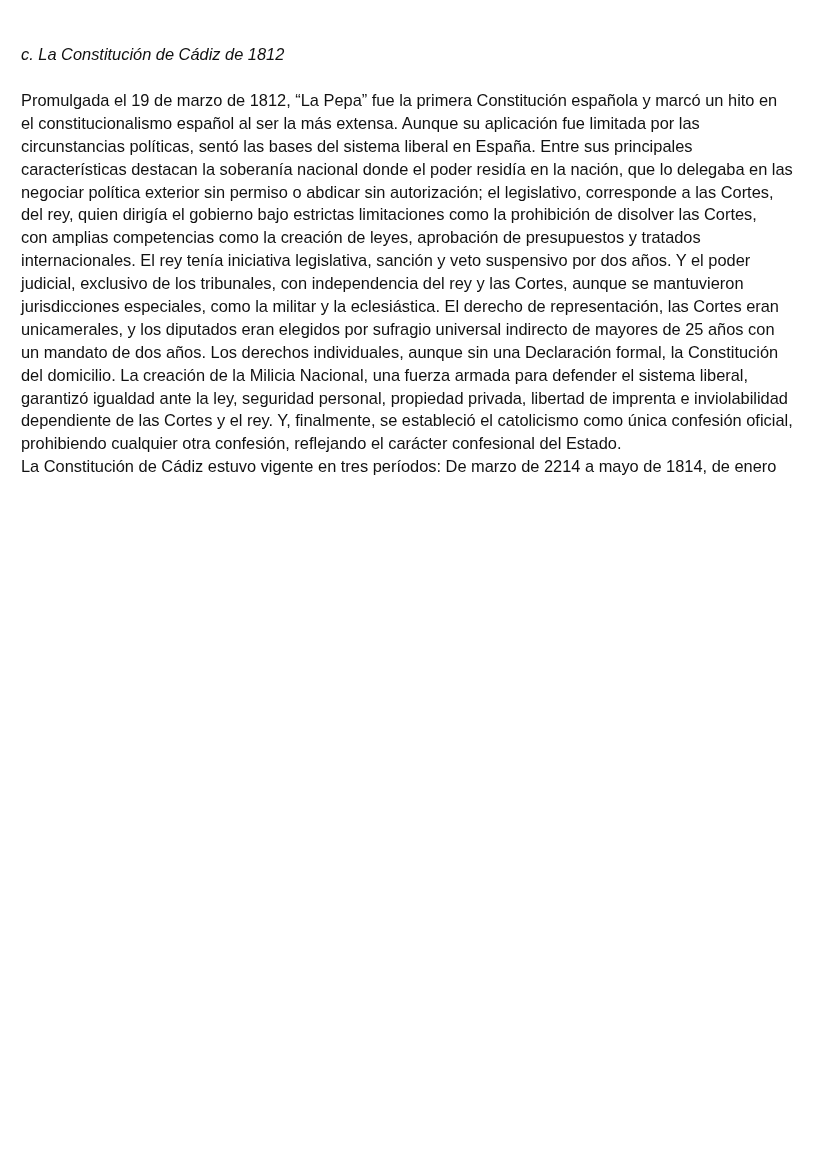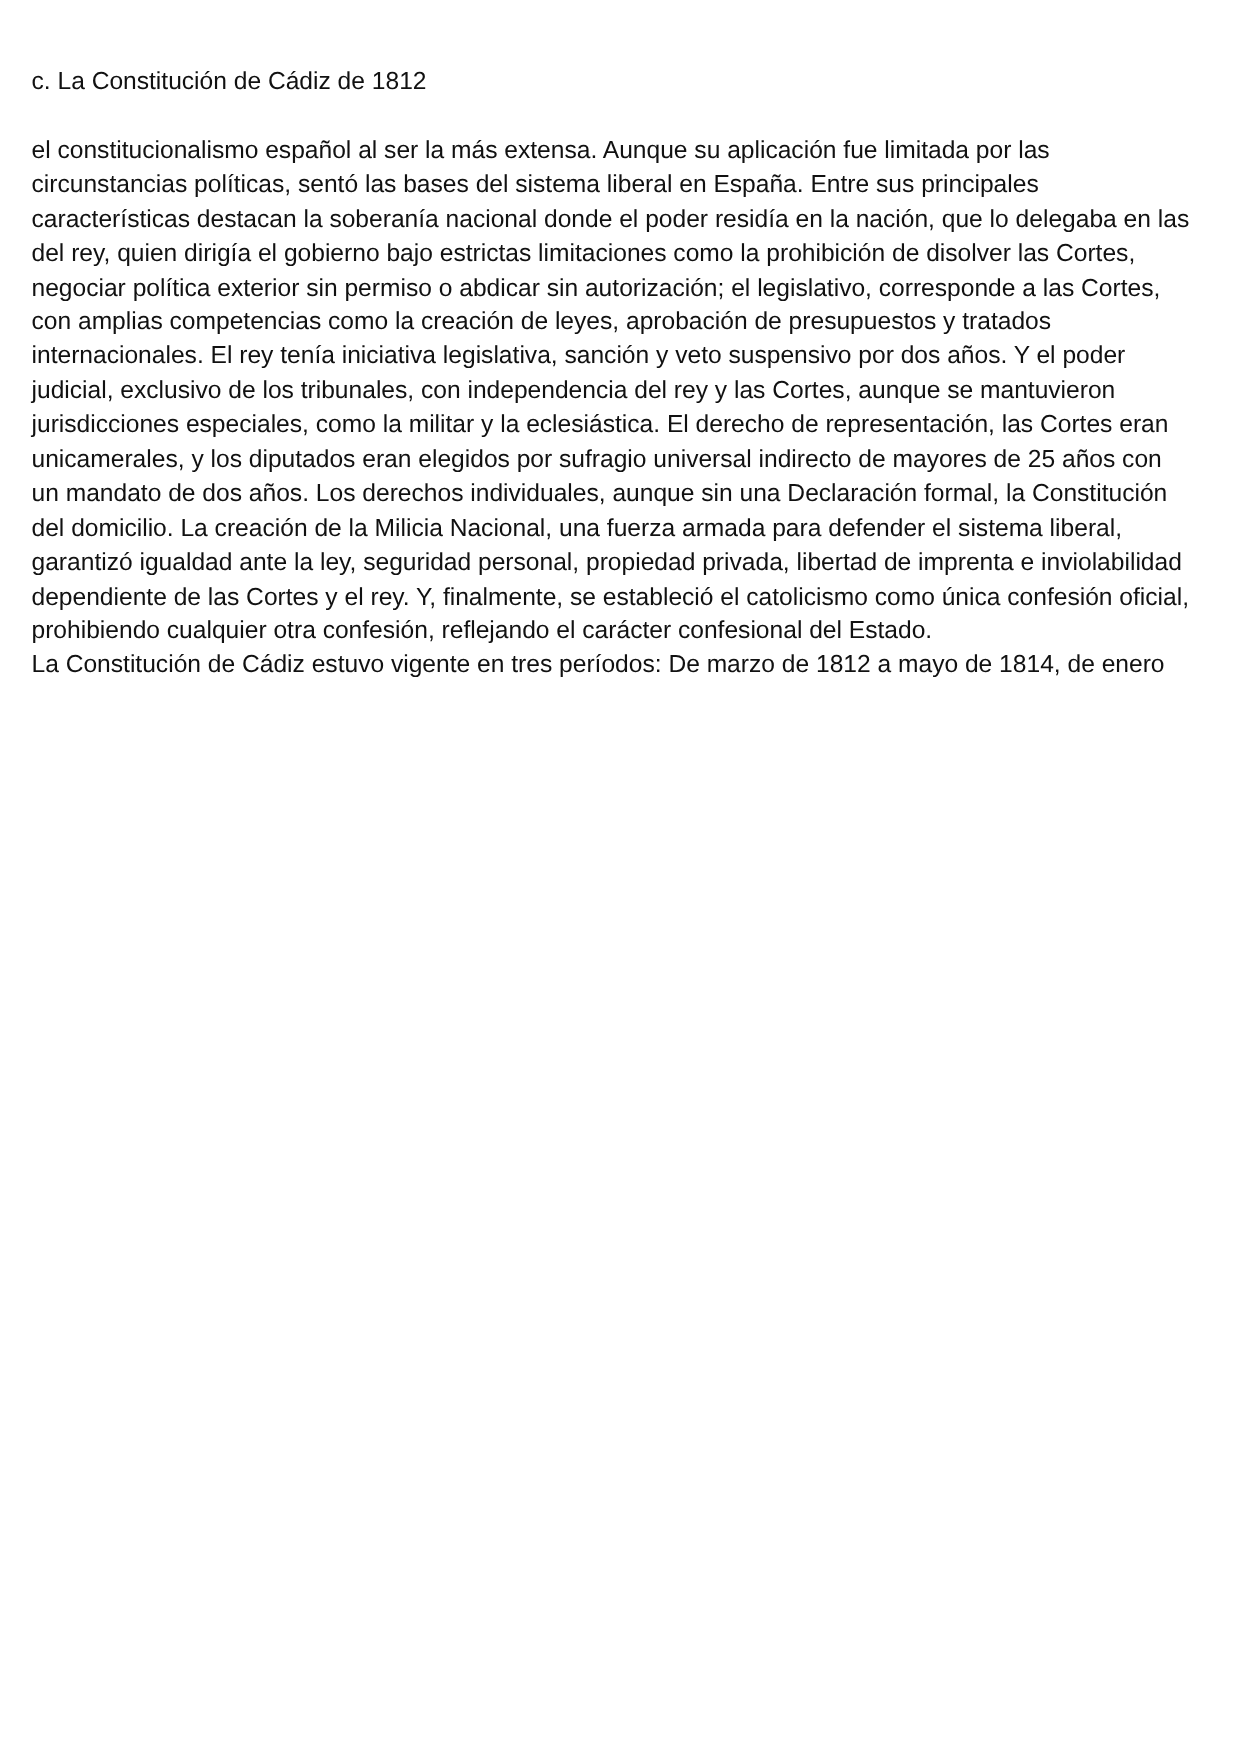--- a/index.html
+++ b/index.html
@@ -1,38 +1,39 @@
 <!DOCTYPE html>
 <html><head>
 <meta charset="utf-8">
 <style>
   html, body { margin: 0; padding: 0; background: #ffffff; }
   body { width: 828px; height: 1171px; position: relative; overflow: hidden; }
   .page { position: absolute; left: 21px; top: 0; width: 800px; color: #111111;
           font-family: "Liberation Sans", sans-serif; font-size: 16.4px; }
-  .heading { position: absolute; top: 44px; left: 0; white-space: nowrap; line-height: 20px; }
+  .heading { position: absolute; top: 44px; left: 0; font-style: italic; white-space: nowrap; line-height: 20px; }
   .body { position: absolute; top: 89px; left: 0; }
   .line { display: block; white-space: nowrap; height: 22.9px; line-height: 22.9px; }
 </style>
 </head>
 <body>
 
 <div class="page">
   <div class="heading">c. La Constitución de Cádiz de 1812</div>
   <div class="body">
+    <span class="line">Promulgada el 19 de marzo de 1812, “La Pepa” fue la primera Constitución española y marcó un hito en</span>
     <span class="line">el constitucionalismo español al ser la más extensa. Aunque su aplicación fue limitada por las</span>
     <span class="line">circunstancias políticas, sentó las bases del sistema liberal en España. Entre sus principales</span>
     <span class="line">características destacan la soberanía nacional donde el poder residía en la nación, que lo delegaba en las</span>
+    <span class="line">negociar política exterior sin permiso o abdicar sin autorización; el legislativo, corresponde a las Cortes,</span>
     <span class="line">del rey, quien dirigía el gobierno bajo estrictas limitaciones como la prohibición de disolver las Cortes,</span>
-    <span class="line">negociar política exterior sin permiso o abdicar sin autorización; el legislativo, corresponde a las Cortes,</span>
     <span class="line">con amplias competencias como la creación de leyes, aprobación de presupuestos y tratados</span>
     <span class="line">internacionales. El rey tenía iniciativa legislativa, sanción y veto suspensivo por dos años. Y el poder</span>
     <span class="line">judicial, exclusivo de los tribunales, con independencia del rey y las Cortes, aunque se mantuvieron</span>
     <span class="line">jurisdicciones especiales, como la militar y la eclesiástica. El derecho de representación, las Cortes eran</span>
     <span class="line">unicamerales, y los diputados eran elegidos por sufragio universal indirecto de mayores de 25 años con</span>
     <span class="line">un mandato de dos años. Los derechos individuales, aunque sin una Declaración formal, la Constitución</span>
     <span class="line">del domicilio. La creación de la Milicia Nacional, una fuerza armada para defender el sistema liberal,</span>
     <span class="line">garantizó igualdad ante la ley, seguridad personal, propiedad privada, libertad de imprenta e inviolabilidad</span>
     <span class="line">dependiente de las Cortes y el rey. Y, finalmente, se estableció el catolicismo como única confesión oficial,</span>
     <span class="line">prohibiendo cualquier otra confesión, reflejando el carácter confesional del Estado.</span>
-    <span class="line">La Constitución de Cádiz estuvo vigente en tres períodos: De marzo de 1812 a mayo de 1814, de enero</span>
+    <span class="line">La Constitución de Cádiz estuvo vigente en tres períodos: De marzo de 2214 a mayo de 1814, de enero</span>
   </div>
 </div>
 
 </body></html>

